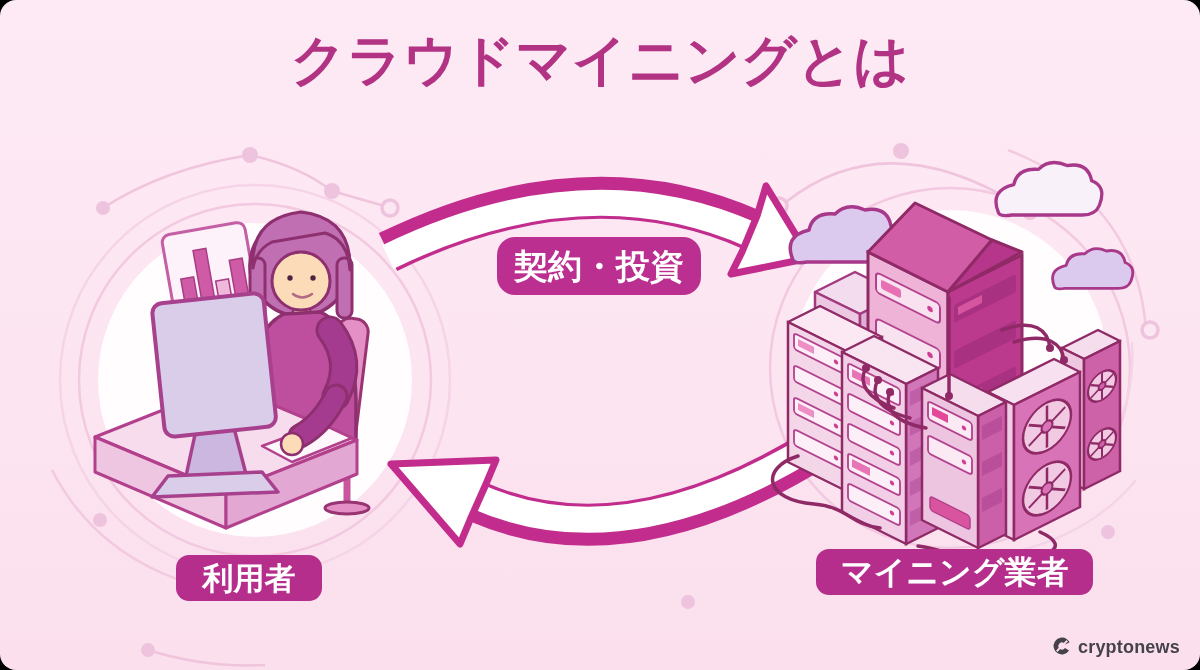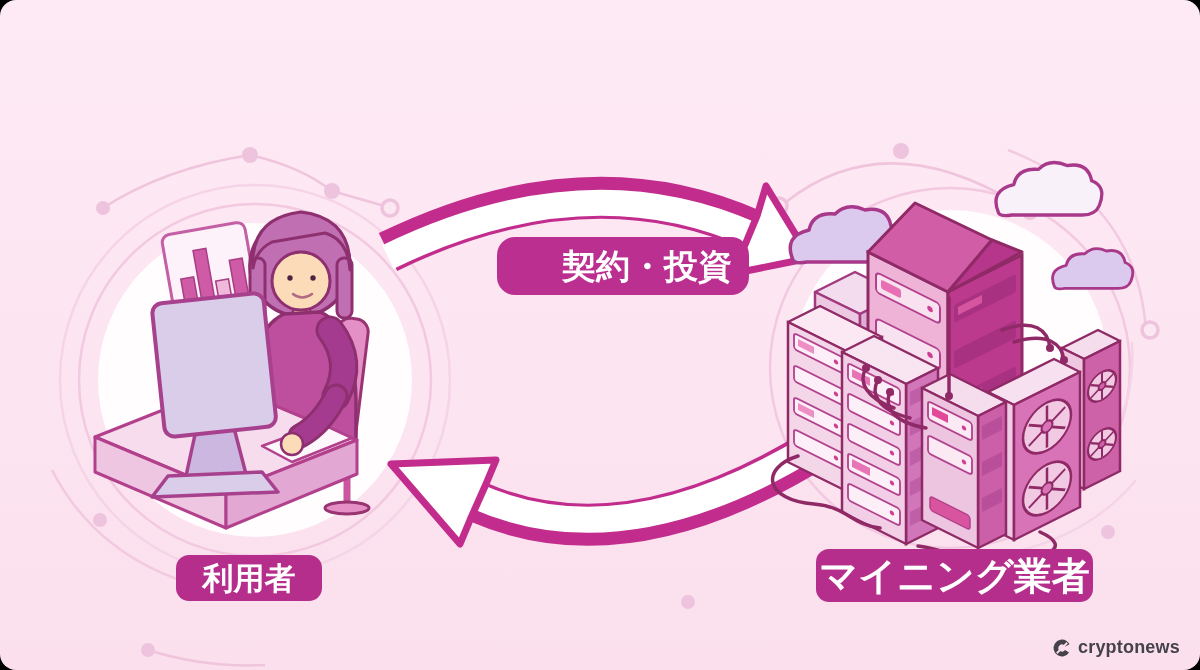--- a/index.html
+++ b/index.html
@@ -4,25 +4,25 @@
 <style>
   html,body{margin:0;padding:0;background:#000;}
   body{width:1200px;height:670px;overflow:hidden;font-family:"Liberation Sans",sans-serif;}
   .canvas{position:relative;width:1200px;height:670px;border-radius:16px;overflow:hidden;
           background:linear-gradient(180deg,#fdeaf4 0%,#fce5f1 55%,#fbdfec 100%);}
   .art{position:absolute;inset:0;width:1200px;height:670px;display:block;}
   .title{position:absolute;top:24px;left:0;right:0;margin:0;text-align:center;
          font-size:55px;font-weight:900;color:#b23383;letter-spacing:0px;}
   .badge{position:absolute;display:flex;align-items:center;justify-content:center;
          background:#ba2f90;color:#ffffff;font-weight:800;line-height:1;}
-  .badge-investment{left:497px;top:237px;width:204px;height:58px;border-radius:18px;font-size:34px;padding-left:48px;}
+  .badge-investment{left:497px;top:237px;width:204px;height:58px;border-radius:18px;font-size:34px;}
   .badge-reward{left:544px;top:461px;width:116px;height:57px;border-radius:18px;font-size:34px;}
   .badge-user{left:176px;top:555px;width:146px;height:46px;border-radius:13px;font-size:31px;background:#b52e8c;}
-  .badge-provider{left:816px;top:549px;width:277px;height:53px;border-radius:13px;font-size:38px;background:#b52e8c;}
-  .footer{position:absolute;right:20px;bottom:12px;display:flex;align-items:center;gap:7px;}
+  .badge-provider{left:816px;top:549px;width:277px;height:46px;border-radius:13px;font-size:32px;background:#b52e8c;}
+  .footer{position:absolute;right:20px;bottom:12px;display:flex;align-items:flex-start;gap:7px;}
   .footer .brand{font-size:18px;font-weight:700;color:#45424c;letter-spacing:0.2px;}
 </style>
 </head>
 <body>
 
 <div class="canvas">
 
   <svg class="art" viewBox="0 0 1200 670">
 
     <g stroke="#f2c9e0" stroke-width="2.5" fill="none">
@@ -306,20 +306,21 @@
         <circle cx="866" cy="368" r="4"></circle>
         <circle cx="878" cy="380" r="4"></circle>
         <circle cx="890" cy="392" r="4"></circle>
         <circle cx="1050" cy="348" r="4"></circle>
         <circle cx="1064" cy="360" r="4"></circle>
         <circle cx="949" cy="396" r="4"></circle>
       </g>
     </g>
   </svg>
 
+  <h1 class="title">クラウドマイニングとは</h1>
 
   <div class="badge badge-investment">契約・投資</div>
 
 
   <div class="badge badge-user">利用者</div>
 
   <div class="badge badge-provider">マイニング業者</div>
 
   <div class="footer">
     <svg width="18" height="18" viewBox="0 0 24 24">

